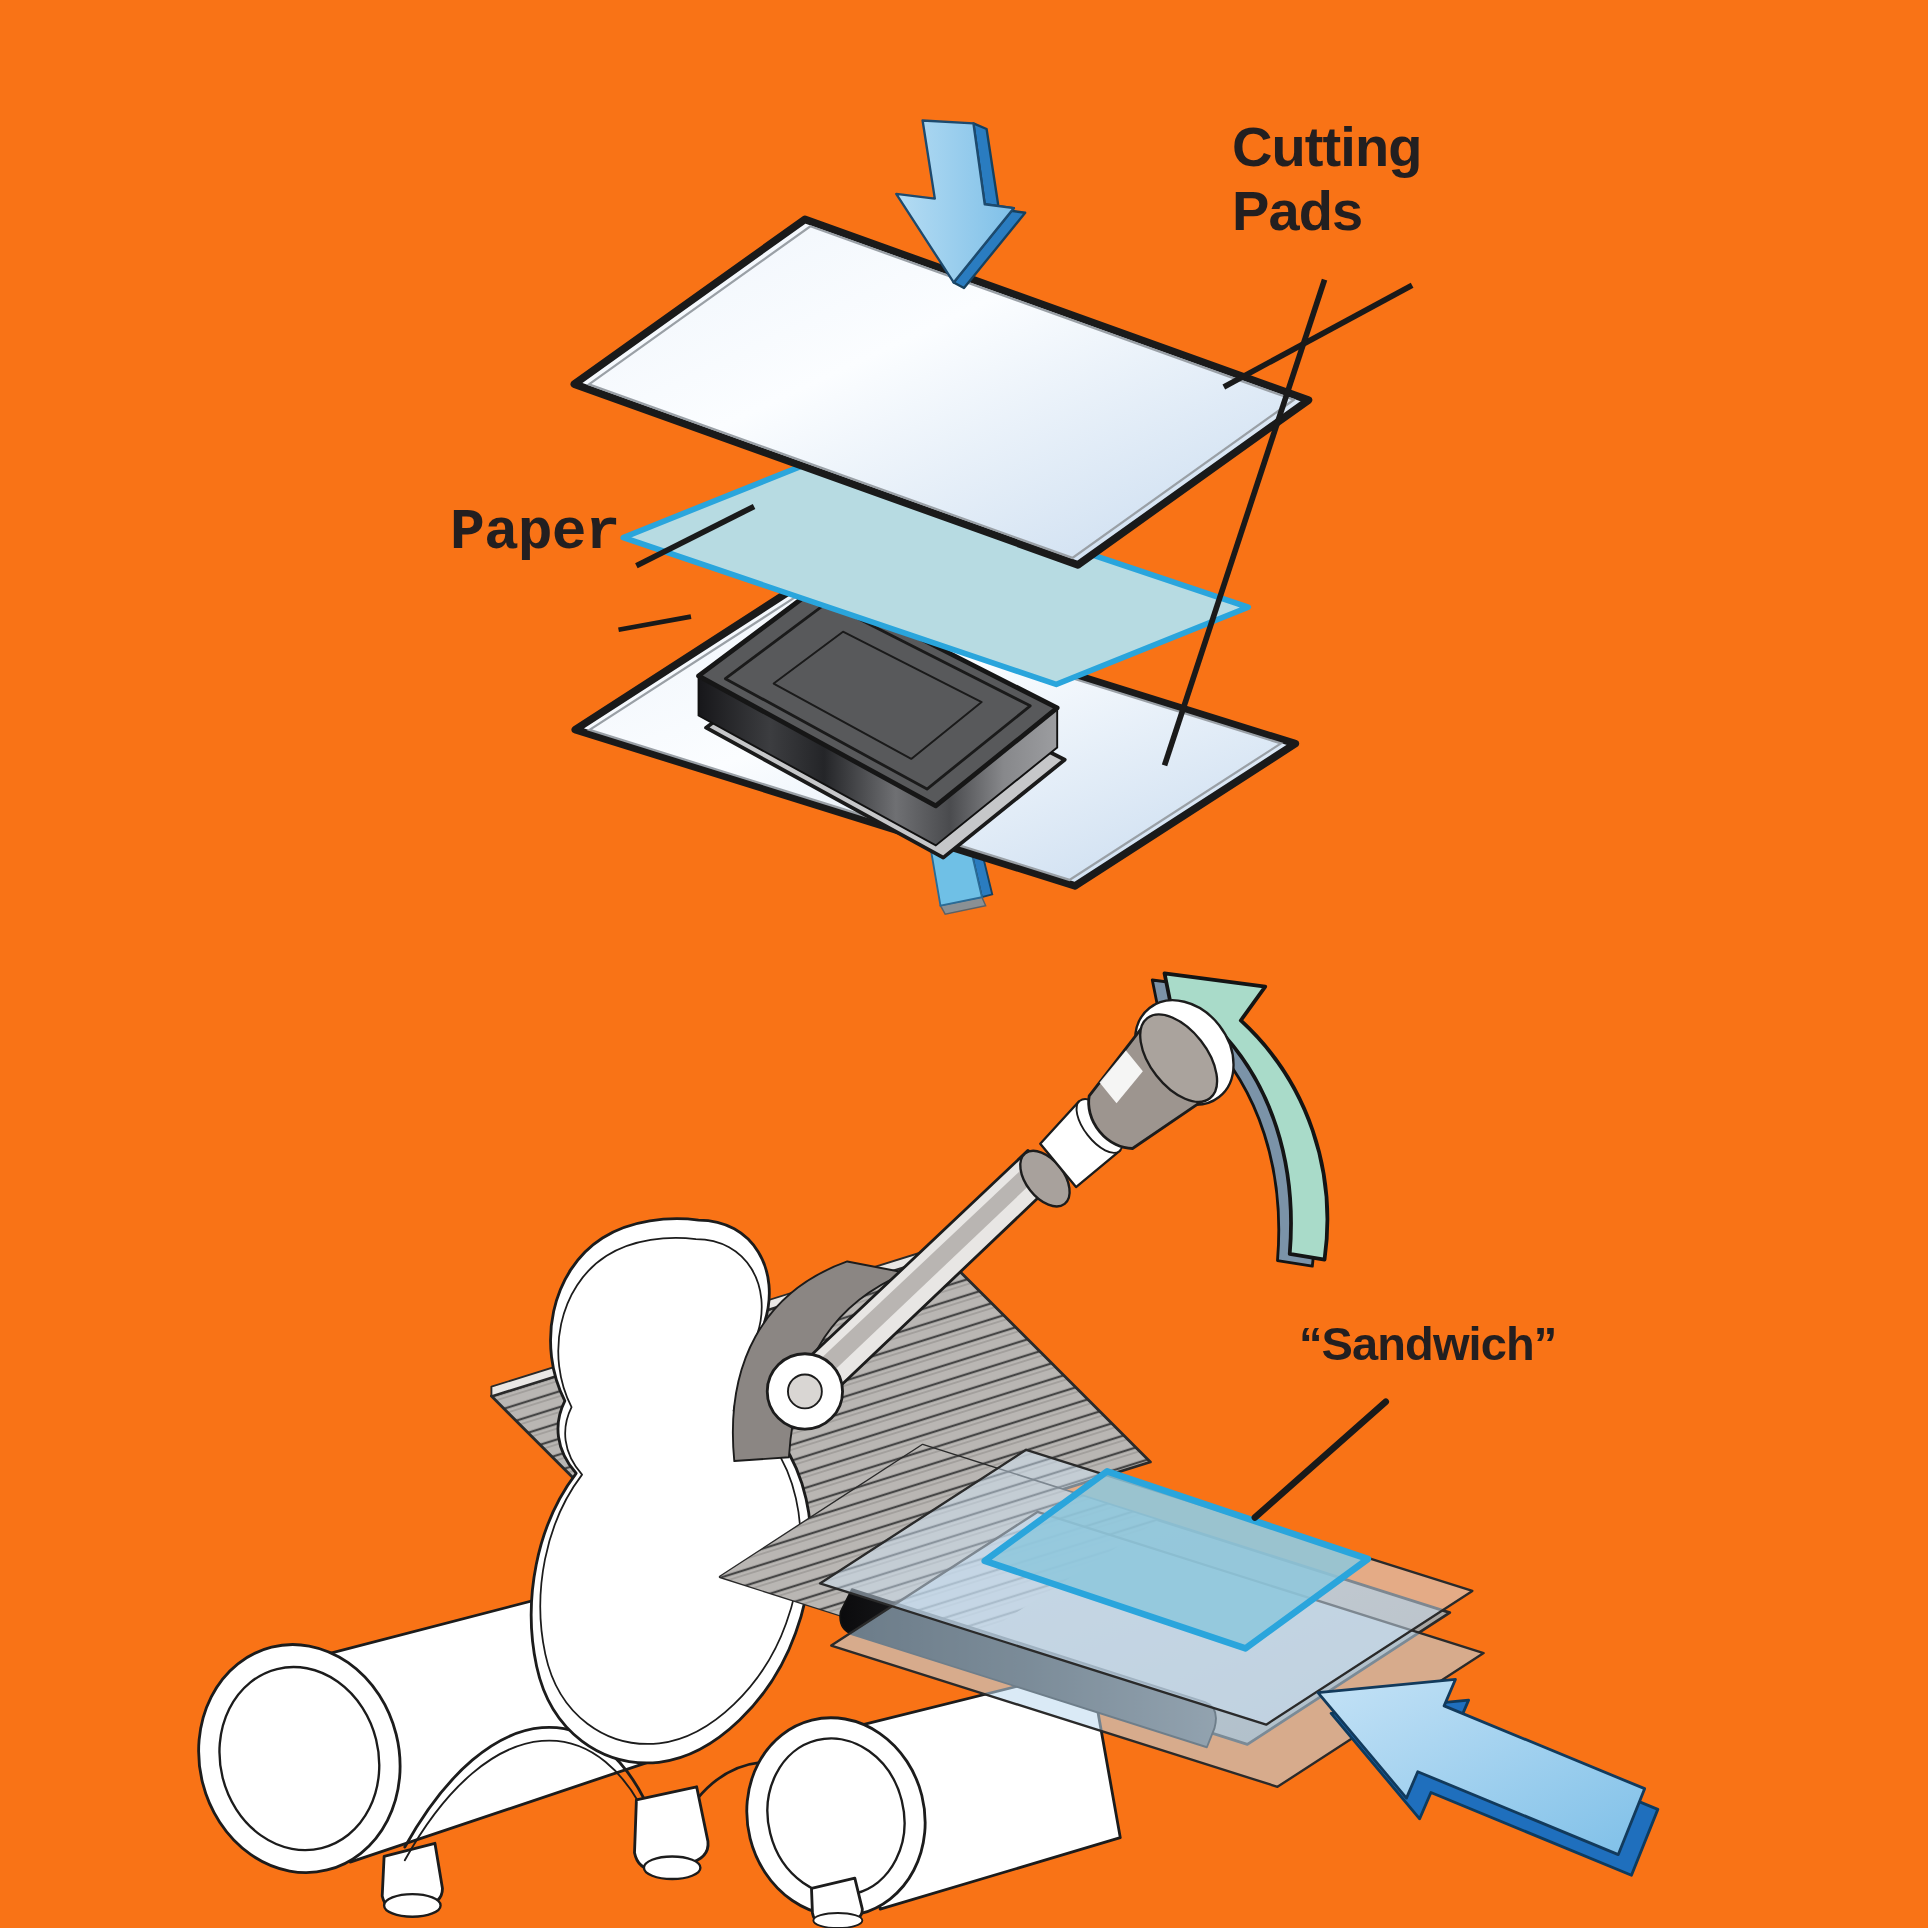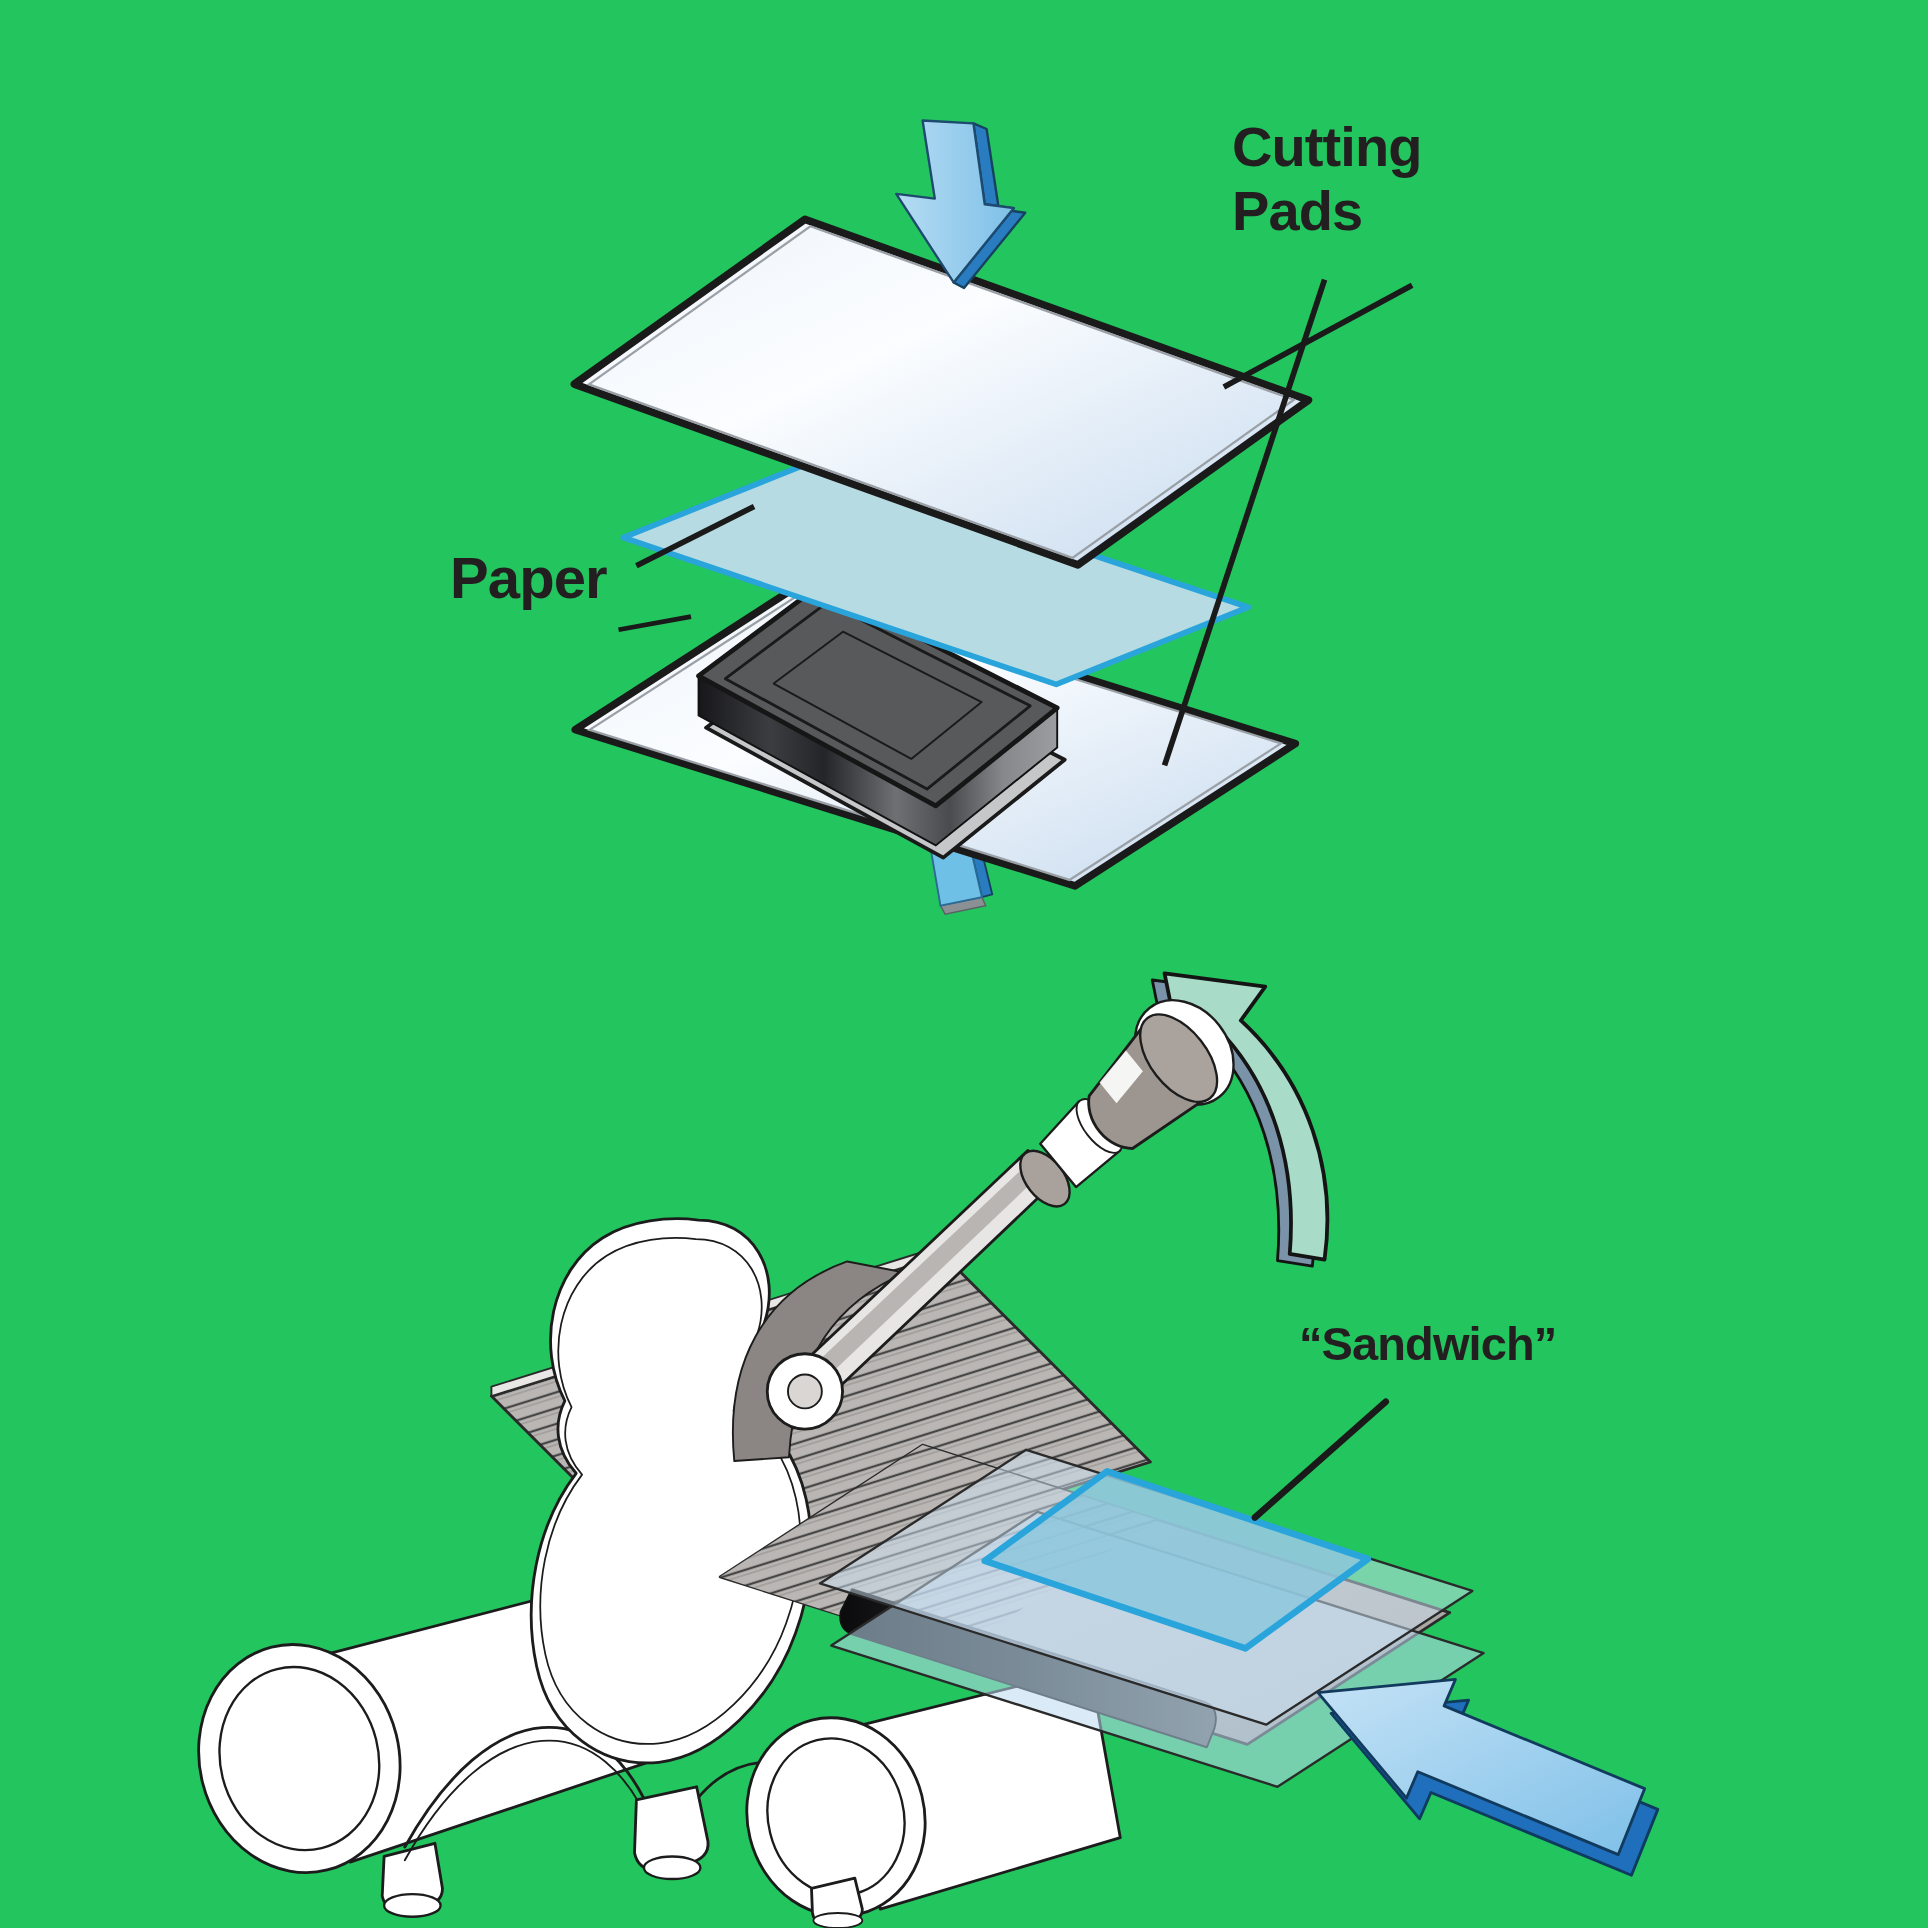--- a/index.html
+++ b/index.html
@@ -1,21 +1,21 @@
 <!DOCTYPE html>
 <html style="font-size:15px"><head>
 <meta charset="utf-8">
 <style>
   html,body{margin:0;padding:0;background:#fff;}
-  .canvas{position:relative;width:1928px;height:1928px;background:#22c55e;overflow:hidden;
+  .canvas{position:relative;width:1928px;height:1928px;background:#f97316;overflow:hidden;
           font-family:"Liberation Sans",sans-serif;}
   .art{position:absolute;left:0;top:0;}
   .lbl{position:absolute;font-weight:700;color:#231f20;letter-spacing:-0.9px;}
   .lbl-cutting{left:1232px;top:115px;font-size:56px;line-height:1.15;width:226px;}
-  .lbl-paper{left:450px;top:544px;font-size:58px;}
+  .lbl-paper{left:450px;top:500px;font-size:58px;font-family:Liberation Mono, monospace;}
   .lbl-sandwich{left:1277px;top:1316px;font-size:47px;margin-left:22px;}
 </style>
 </head>
 <body>
 
 <div class="canvas">
 
 <svg class="art" width="1928" height="1928" viewBox="0 0 2048 2048" xmlns="http://www.w3.org/2000/svg">
   <defs>
     <linearGradient id="padGrad" x1="0" y1="0" x2="1" y2="1">

